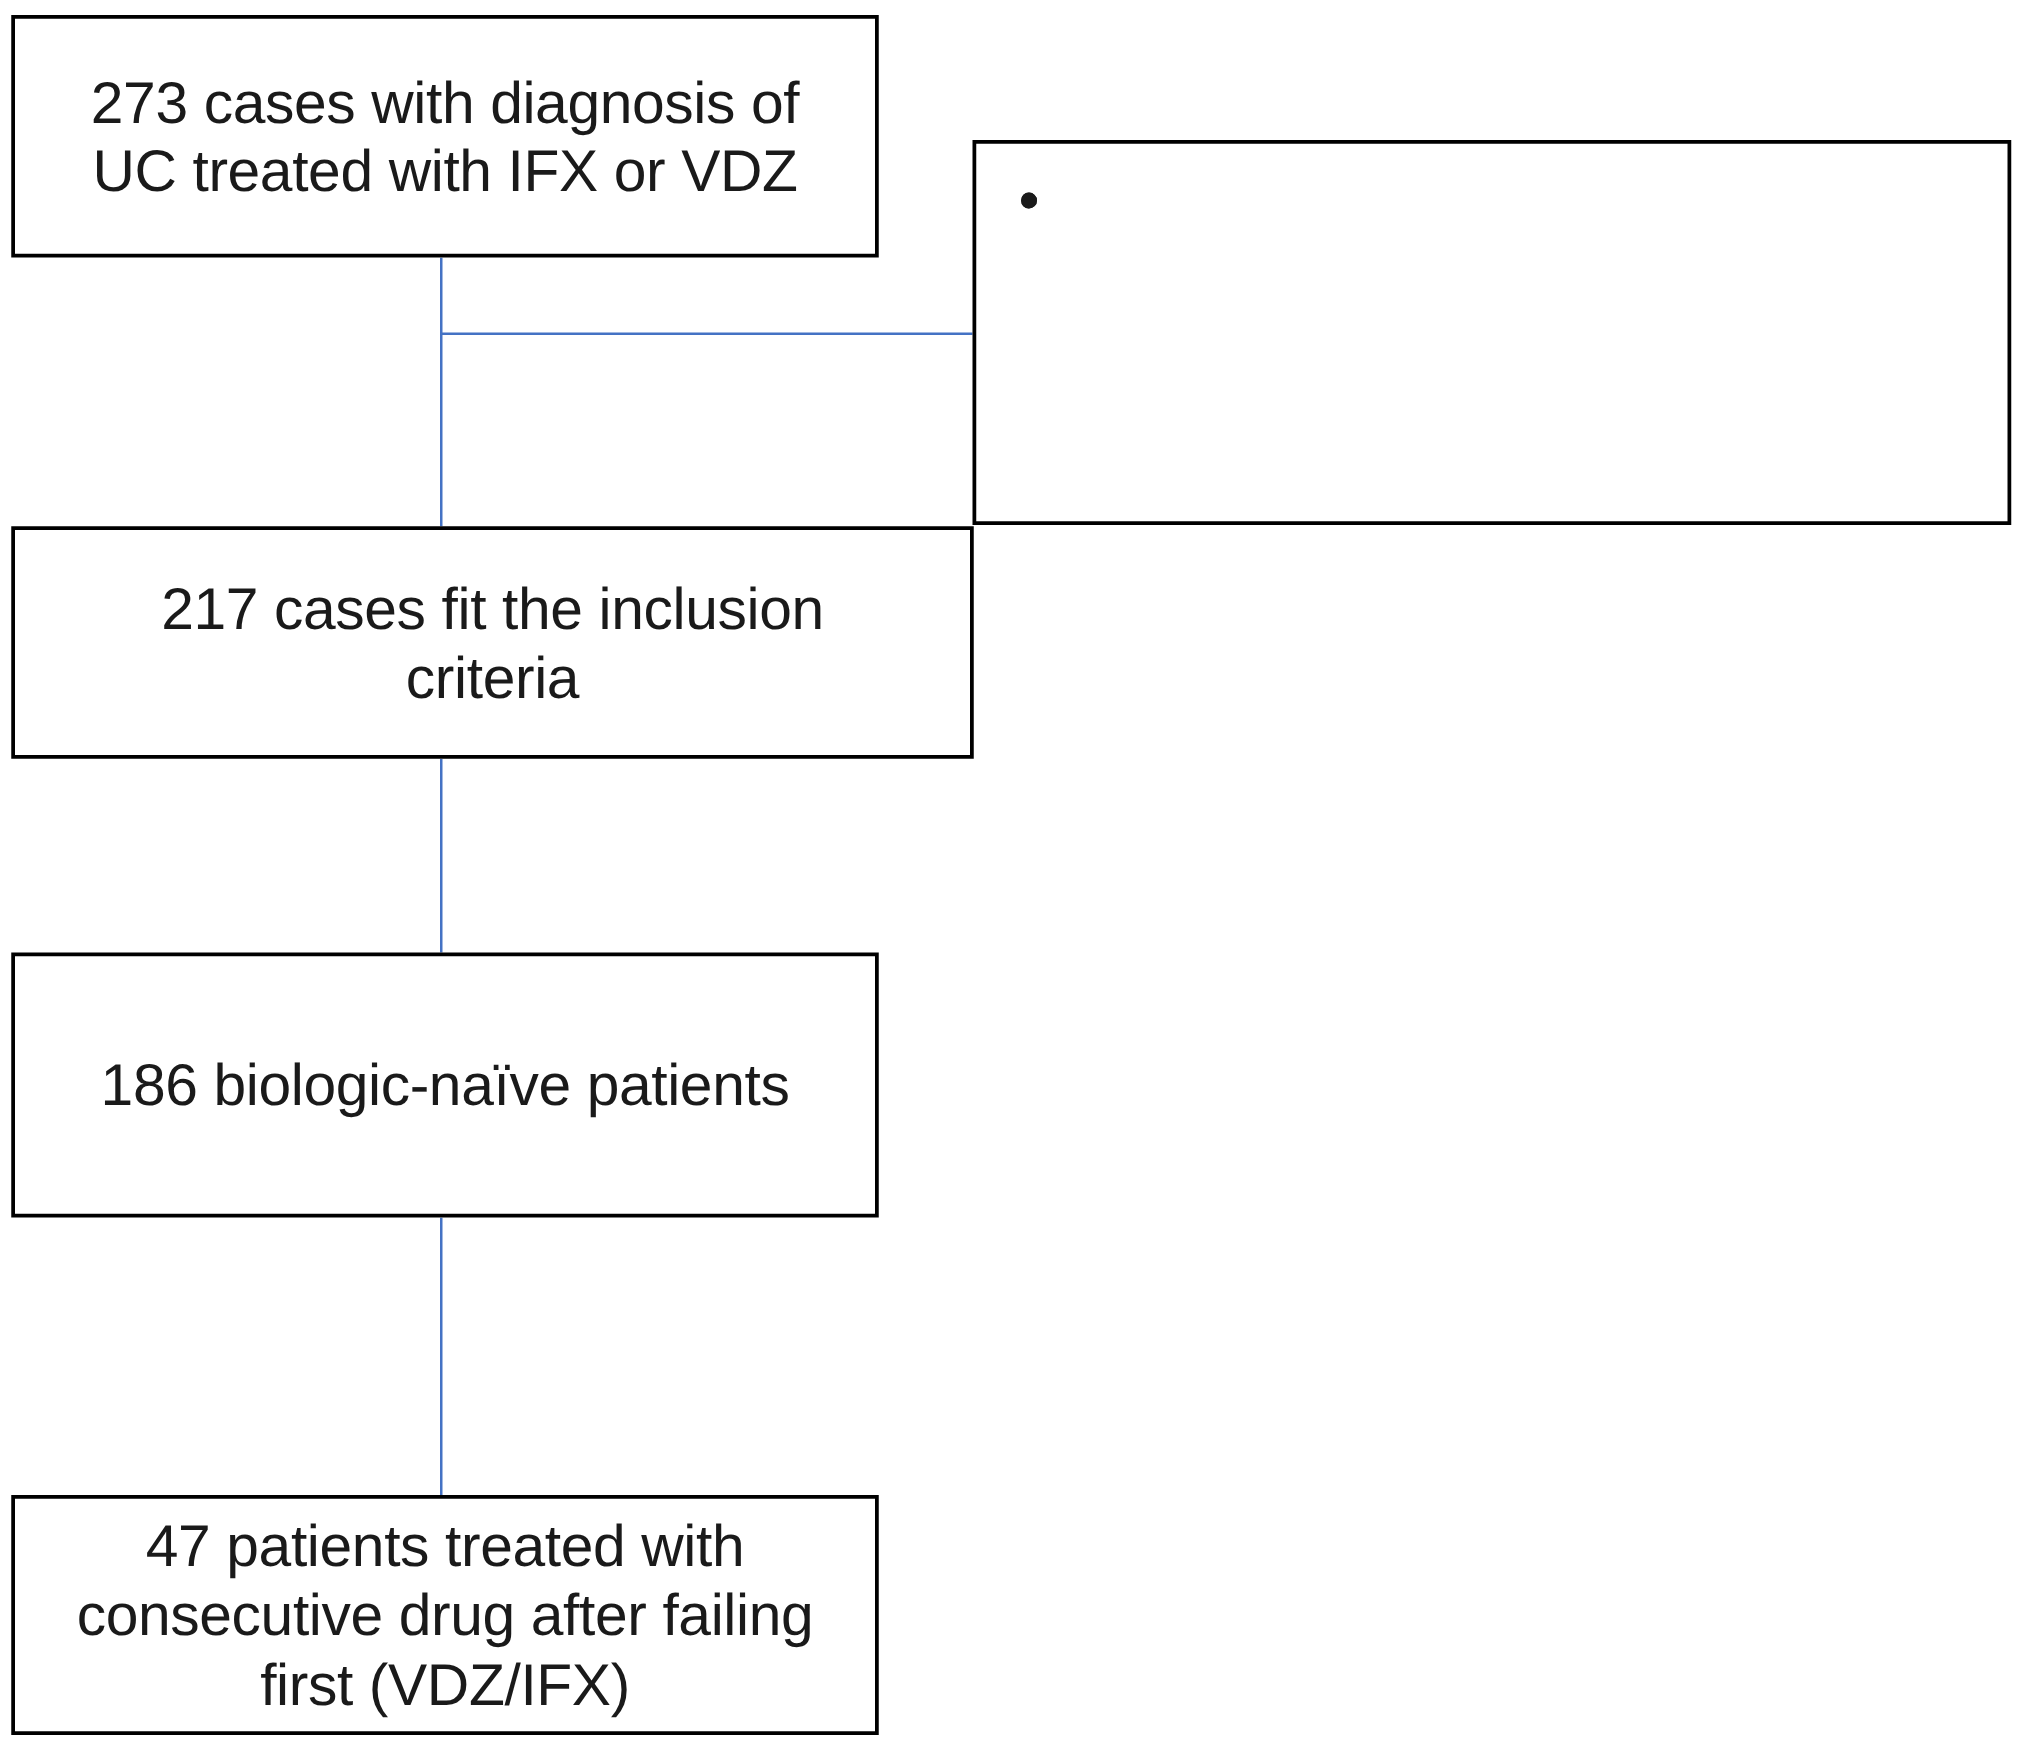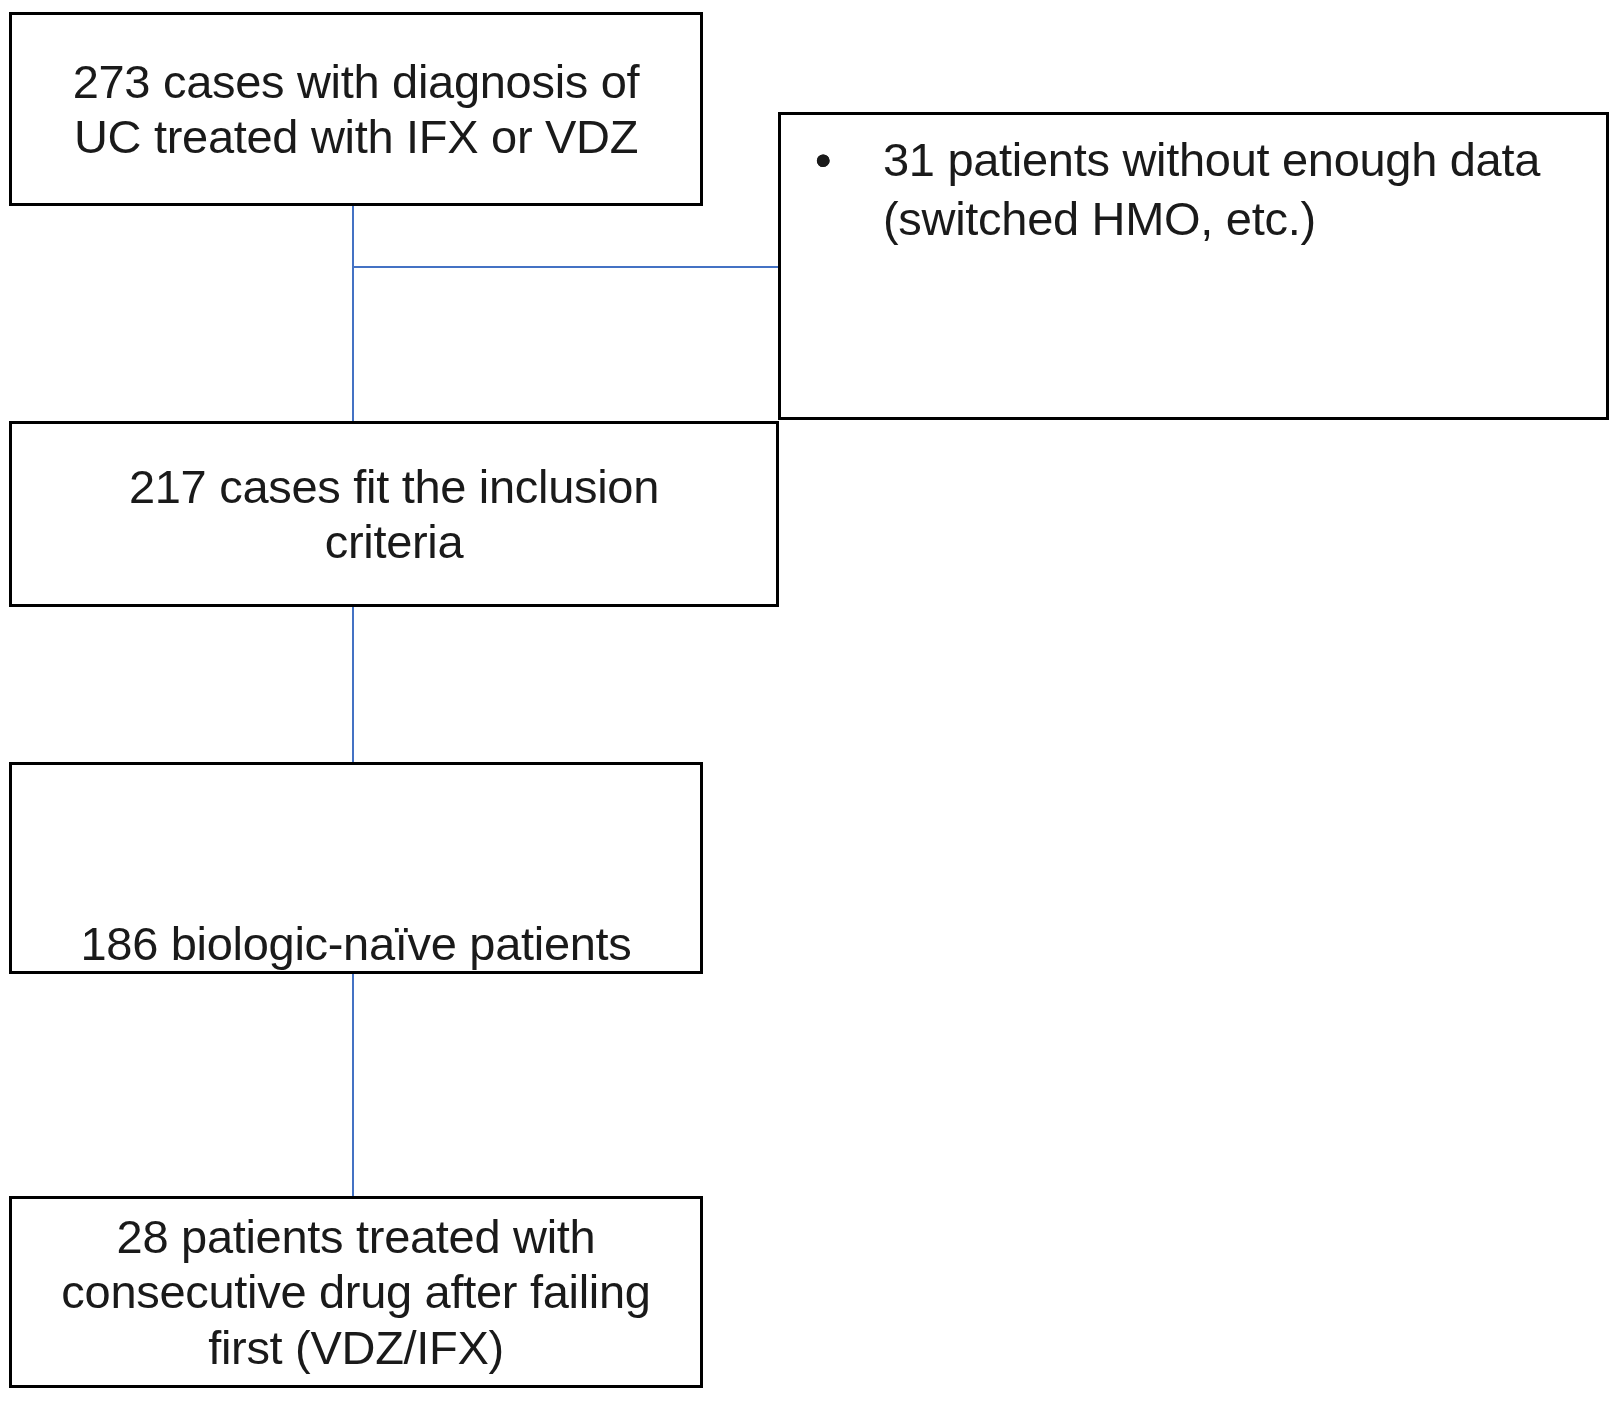--- a/index.html
+++ b/index.html
@@ -48,21 +48,21 @@
     letter-spacing: -0.3px;
     color: #1a1a1a;
     padding: 0 12px;
     box-sizing: border-box;
     white-space: pre-line;
   }
 
   
   #node-screened   { left: 9px;   top: 12px;   width: 694px;  height: 194px; }
   #node-included   { left: 9px;   top: 421px;  width: 770px;  height: 186px; }
-  #node-naive      { left: 9px;   top: 762px;  width: 694px;  height: 212px; align-items: flex-end; }
+  #node-naive      { left: 9px;   top: 762px;  width: 694px;  height: 212px; }
   #node-switched   { left: 9px;   top: 1196px; width: 694px;  height: 192px; }
 
   
   #node-excluded {
     position: absolute;
     left: 778px;
     top: 112px;
     width: 831px;
     height: 308px;
     box-sizing: border-box;
@@ -114,30 +114,29 @@
   <div class="node" id="node-included">
     <span class="node-text">217 cases fit the inclusion
 criteria</span>
   </div>
 
   <div class="node" id="node-naive">
     <span class="node-text">186 biologic-naïve patients</span>
   </div>
 
   <div class="node" id="node-switched">
-    <span class="node-text">28 patients treated with
+    <span class="node-text">47 patients treated with
 consecutive drug after failing
 first (VDZ/IFX)</span>
   </div>
 
   <div id="node-excluded">
     <ul class="bullet-list">
       <li class="bullet-item">
         <span class="bullet-glyph">•</span>
       </li>
       <li class="bullet-item">
         <span class="bullet-glyph">•</span>
-        <span>31 patients without enough data (switched HMO, etc.)</span>
       </li>
     </ul>
   </div>
 
 </div>
 
 </body></html>

